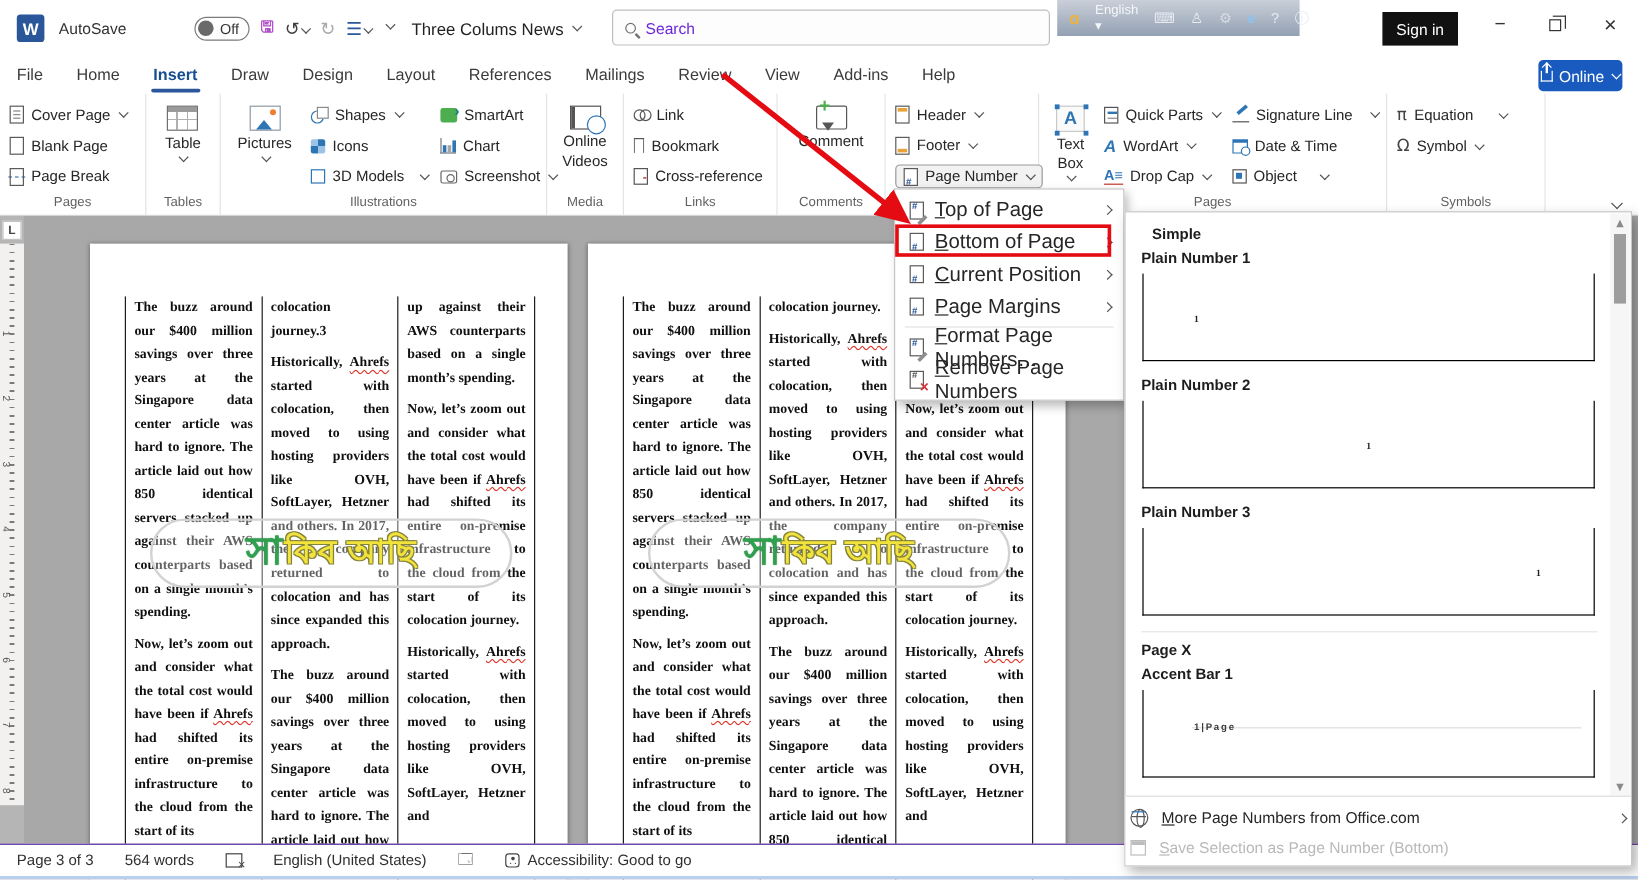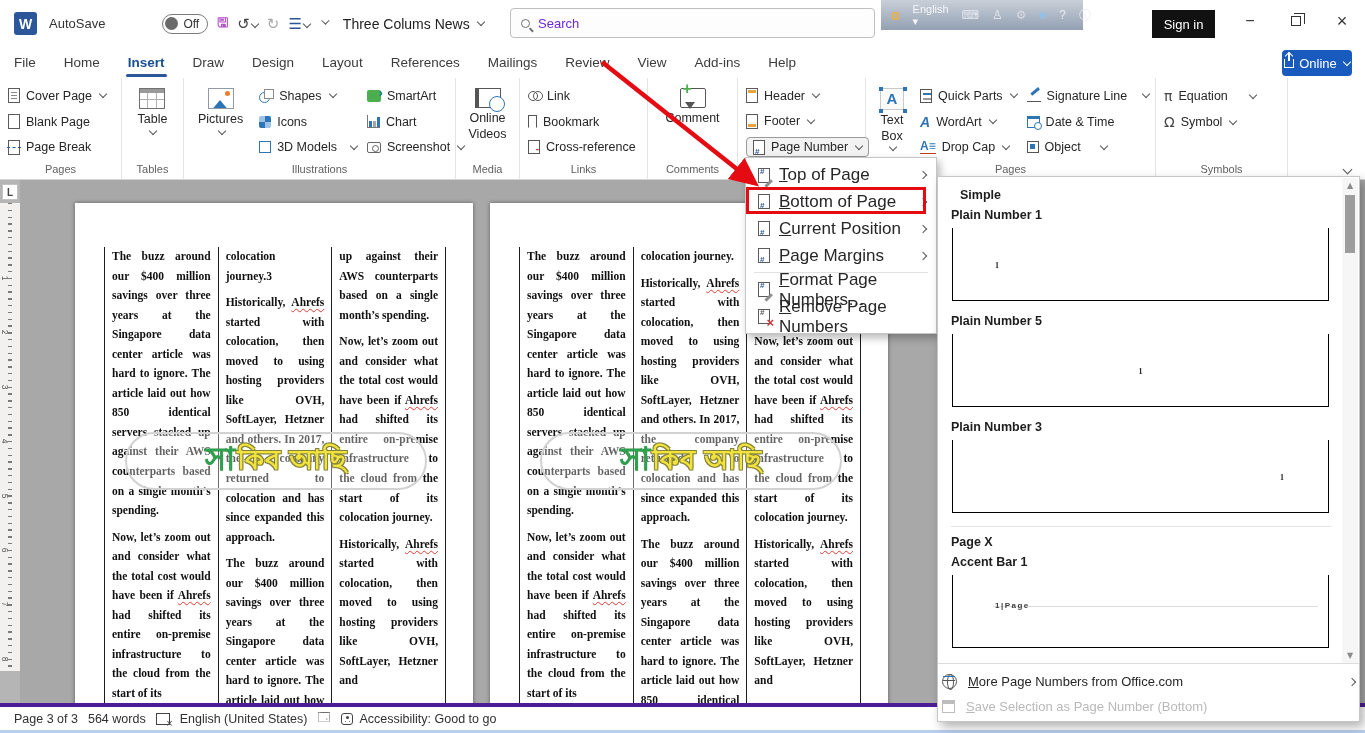--- a/index.html
+++ b/index.html
@@ -154,21 +154,21 @@
   .gfrow{height:25px;display:flex;align-items:center;gap:11px;padding:0 4px;font-size:13px;color:#262626;}
   .gfrow .mn::first-letter{text-decoration:underline;}
   .gfrow.dim{color:#b9b9b9;}
   .globe-ico{width:15px;height:15px;border:1.4px solid #555;border-radius:50%;position:relative;flex:0 0 auto;}
   .globe-ico::before{content:"";position:absolute;left:4px;top:-1px;width:5px;height:14px;border:1px solid #555;border-radius:50%;}
   .globe-ico::after{content:"";position:absolute;left:0;top:5px;width:12px;height:1px;background:#555;box-shadow:0 -4px 0 #2e75b6;}
   .savesel-ico{width:13px;height:13px;border:1.3px solid #bdbdbd;position:relative;background:linear-gradient(#bdbdbd 3px,transparent 3px);flex:0 0 auto;}
   .gfrow .chev-r{margin-left:auto;}
 
   
-  #statusbar{position:absolute;left:0;top:703px;width:1365px;height:27px;background:#fff;border-top:4px solid #4c1d95;display:flex;align-items:center;gap:10px;padding:0 14px;font-size:12.5px;color:#303030;}
+  #statusbar{position:absolute;left:0;top:703px;width:1365px;height:27px;background:#fff;border-top:1px solid #4c1d95;display:flex;align-items:center;gap:26px;padding:0 14px;font-size:12.5px;color:#303030;}
   .sb-ico{font-size:12px;color:#444;font-family:"DejaVu Sans",sans-serif;}
   .proof-ico{width:14px;height:12px;border:1.2px solid #444;position:relative;background:#fff;}
   .proof-ico::after{content:"\00d7";position:absolute;right:-4px;bottom:-5px;font-size:11px;color:#444;}
   .acc-ico{width:12px;height:12px;border:1.2px solid #444;border-radius:3px;position:relative;}
   .acc-ico::after{content:"";position:absolute;left:4px;top:2px;width:3px;height:3px;border-radius:50%;background:#444;box-shadow:-2px 4px 0 -1px #444,2px 4px 0 -1px #444;}
   #bottomstrip{position:absolute;left:0;top:730px;width:1365px;height:3px;background:#b9cfee;}
 </style>
 </head>
 <body>
 
@@ -511,21 +511,21 @@
   </div>
   <div id="redrect"></div>
 
   <div id="gal">
     <div class="gscroll">
       <div class="ghead indent">Simple</div>
       <div class="ghead">Plain Number 1</div>
       <div class="gprev">
           <span class="gnum left">1</span>
         </div>
-      <div class="ghead">Plain Number 5</div>
+      <div class="ghead">Plain Number 2</div>
       <div class="gprev">
           <span class="gnum center">1</span>
         </div>
       <div class="ghead">Plain Number 3</div>
       <div class="gprev">
           <span class="gnum right">1</span>
         </div>
       <div class="gsep"></div>
       <div class="ghead">Page X</div>
       <div class="ghead">Accent Bar 1</div>

